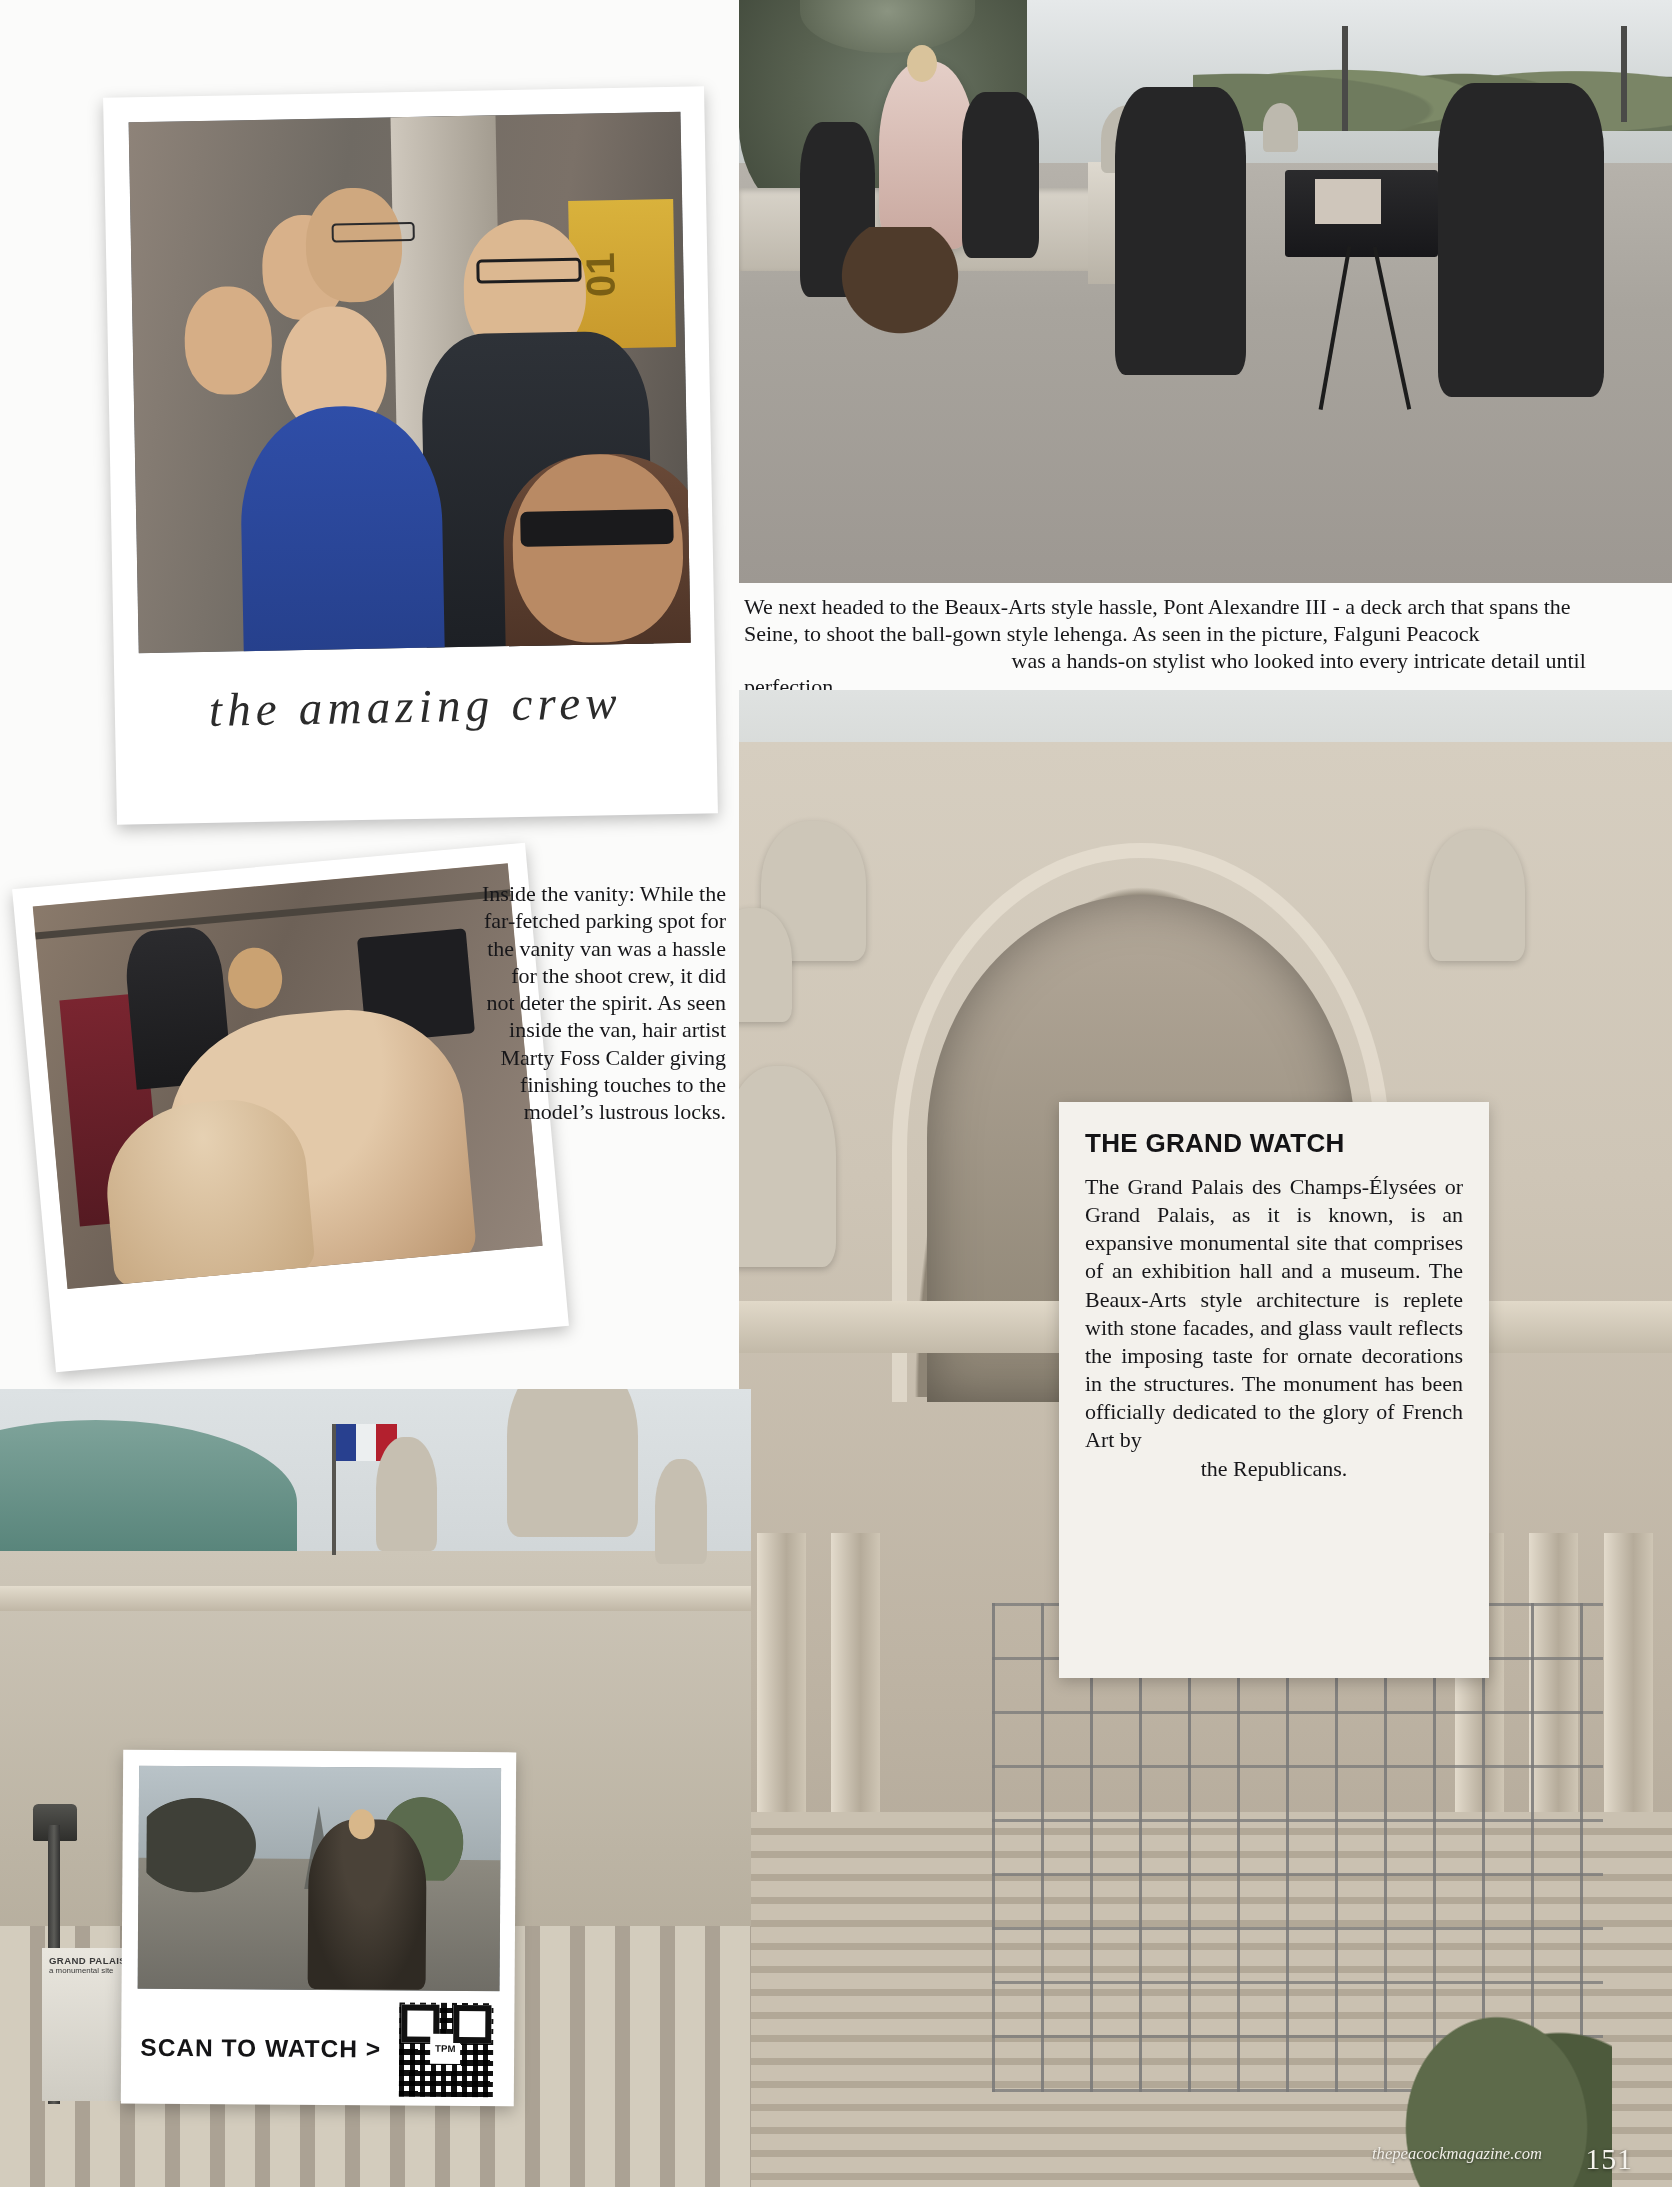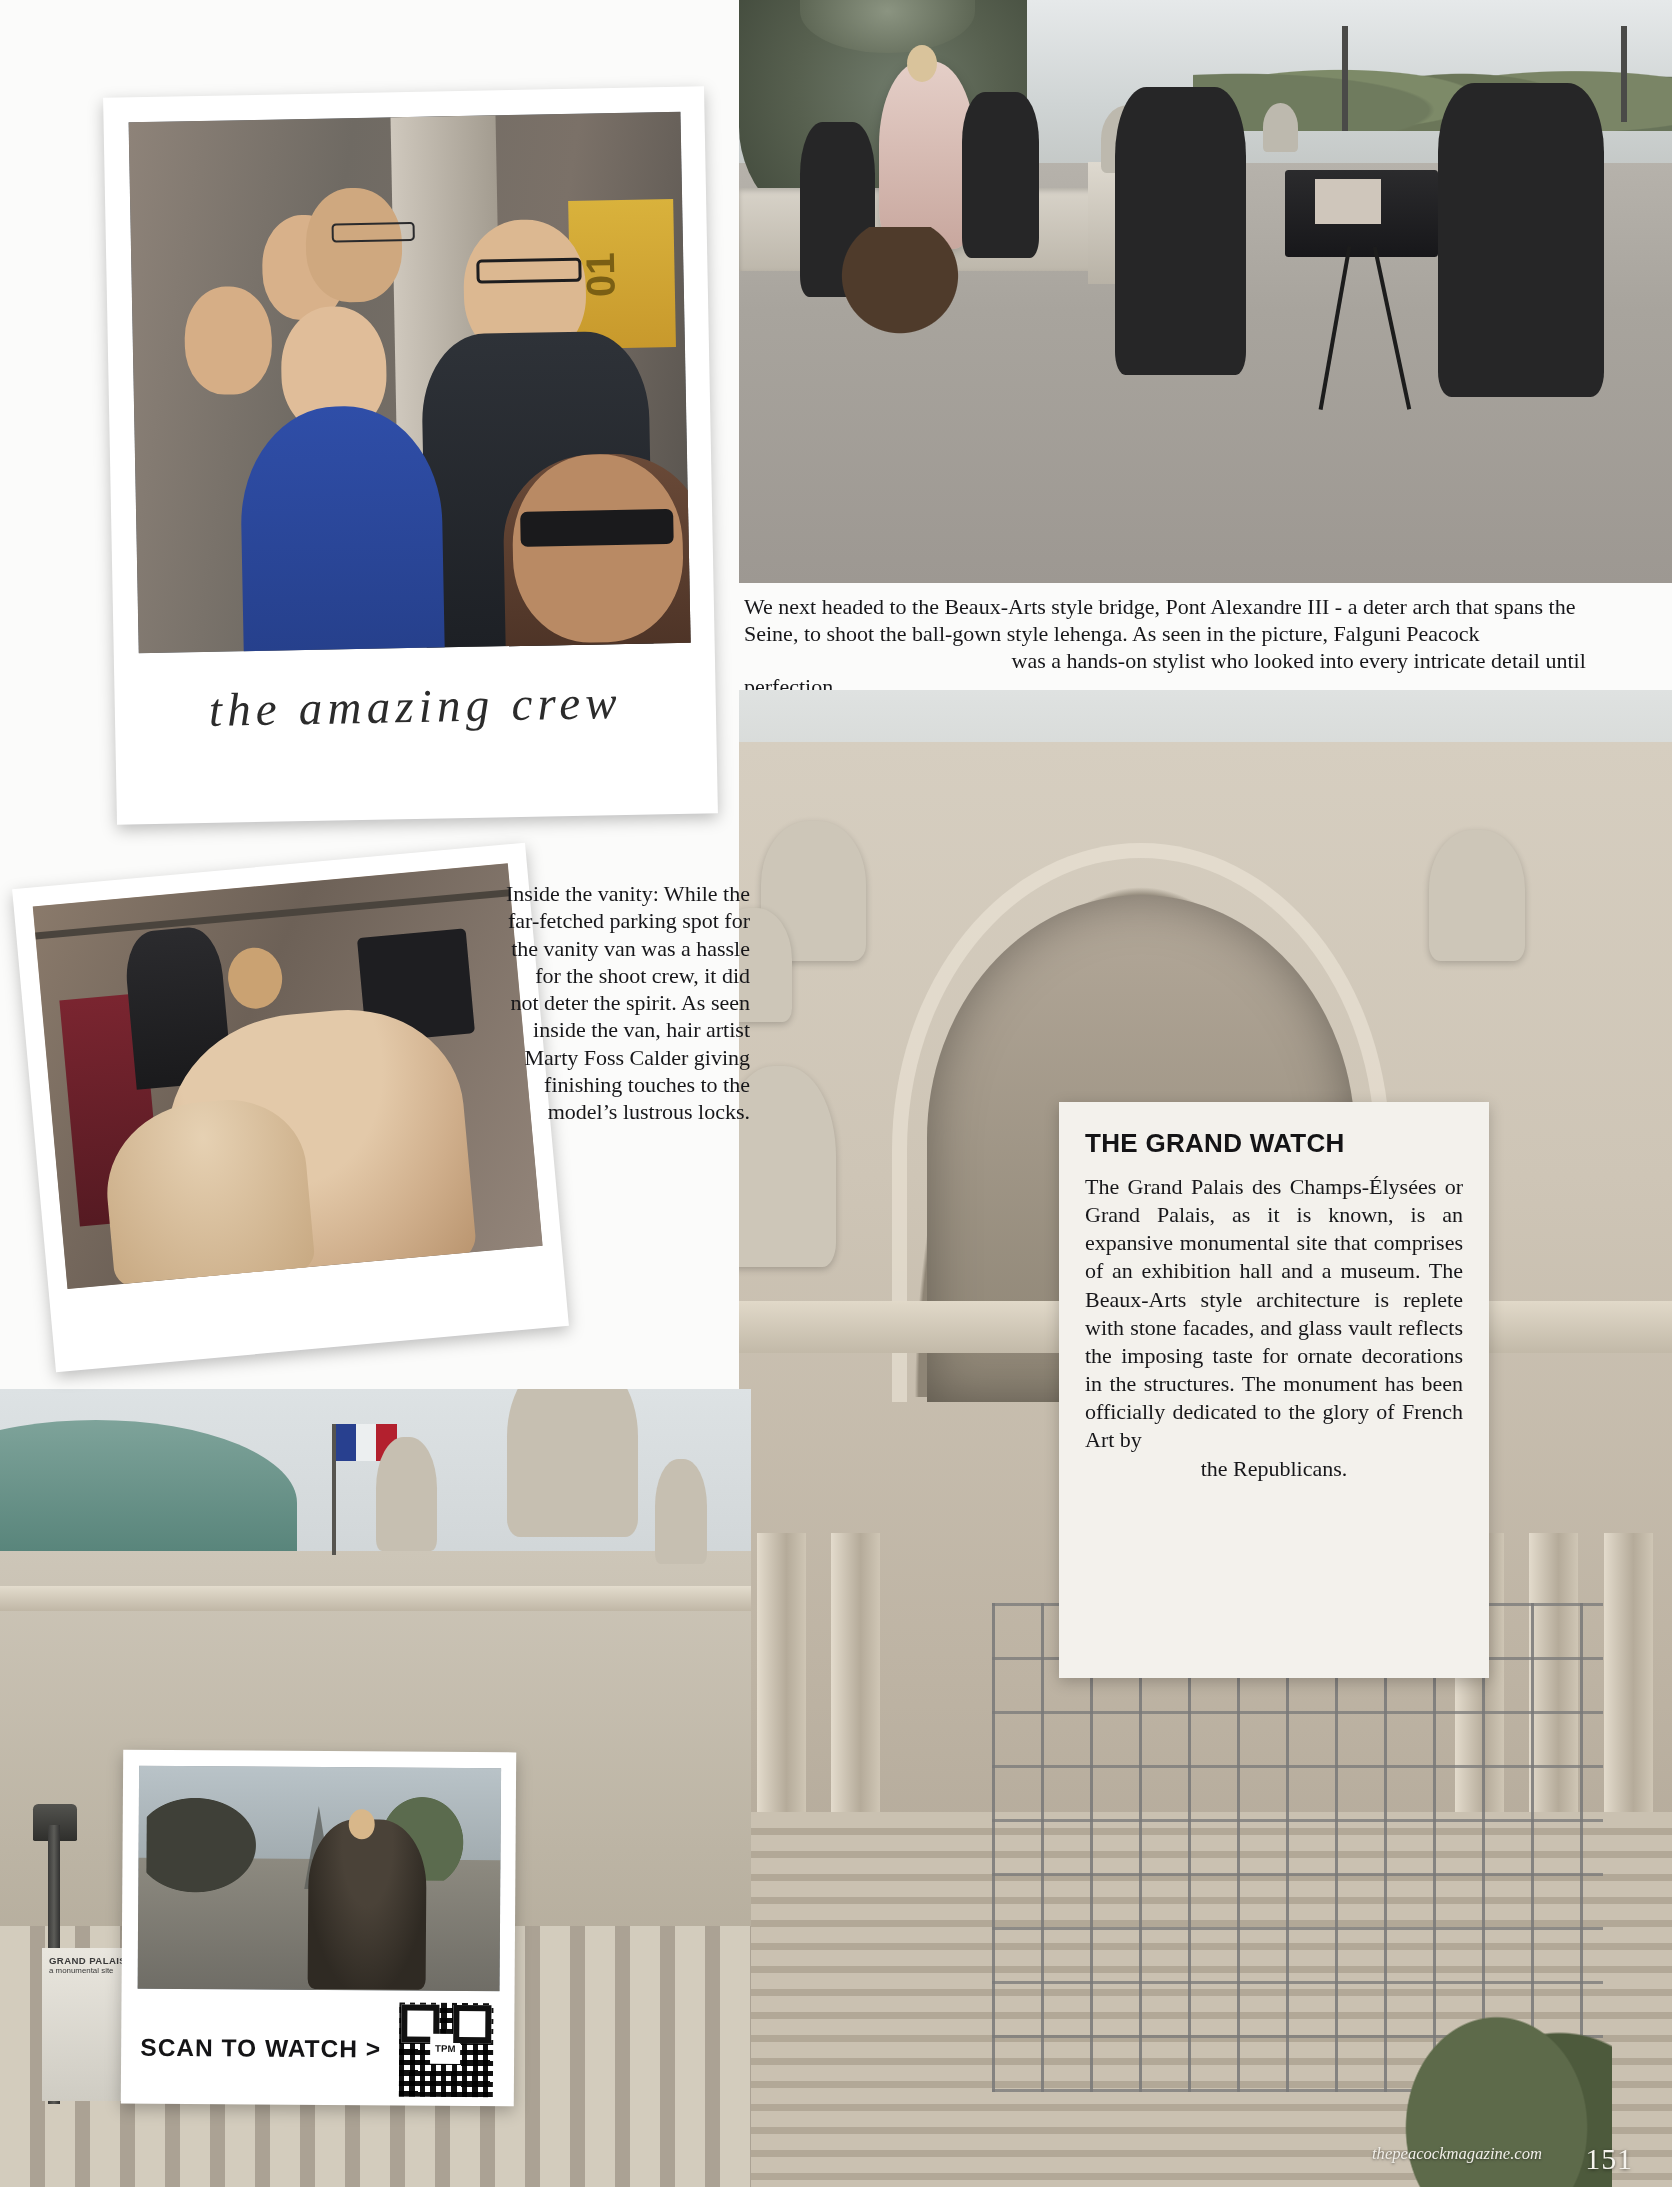--- a/index.html
+++ b/index.html
@@ -321,21 +321,21 @@
     background: #1e1e21; border-radius: 5.2px;
   }
   .vp-rack {
     position: absolute; left: 0; top: 26px; width: 100%; height: 7px;
     background: #4a443d;
   }
 
   
   .p-vanity {
     position: absolute;
-    left: 504px; top: 880px; width: 246px;
+    left: 480px; top: 880px; width: 246px;
     font-size: 22px;
     line-height: 1.24;
     color: #17171a;
     text-align: right;
   }
 
   
   .box-grand {
     position: absolute;
     left: 1059px; top: 1102px; width: 430px; height: 576px;
@@ -514,21 +514,21 @@
       <div class="face" style="left:148px;top:188px;width:105px;height:127px;background:#e0bd99;"></div>
       <div class="cp-person-blue"></div>
       <div class="cp-person-sun"></div>
       <div class="face" style="left:376px;top:341px;width:170px;height:188px;background:#b98a64;"></div>
       <div class="cp-sunglass"></div>
     </div>
     <div class="crew-caption">the amazing crew</div>
   </div>
 
   <div class="p-bridge">
-    <span>We next headed to the Beaux-Arts style bridge, Pont Alexandre III - a deter arch that spans the Seine, to shoot the ball-gown style lehenga. As seen in the picture, Falguni Peacock</span>
+    <span>We next headed to the Beaux-Arts style hassle, Pont Alexandre III - a deck arch that spans the Seine, to shoot the ball-gown style lehenga. As seen in the picture, Falguni Peacock</span>
     <span class="gap"></span>
     <span>was a hands-on stylist who looked into every intricate detail until perfection.</span>
   </div>
 
   <div class="photo-palais">
     <div class="pp-sky"></div>
     <div class="pp-stone"></div>
     <div class="pp-arch"></div>
     <div class="pp-arch-inner"></div>
     <div class="pp-arch-mouldings"></div>

